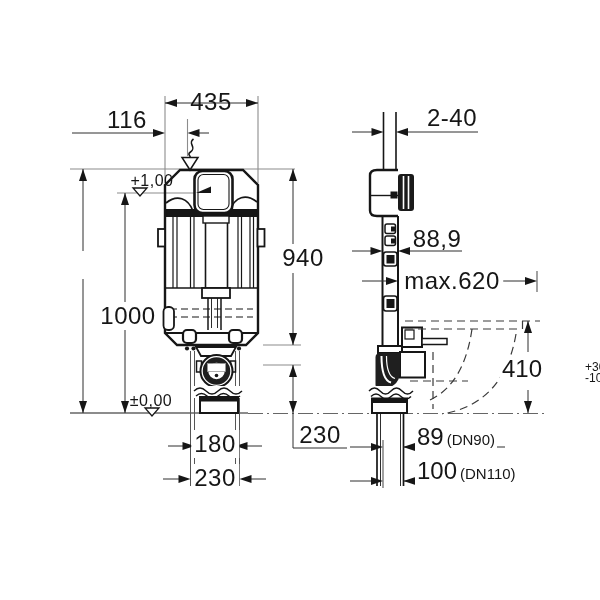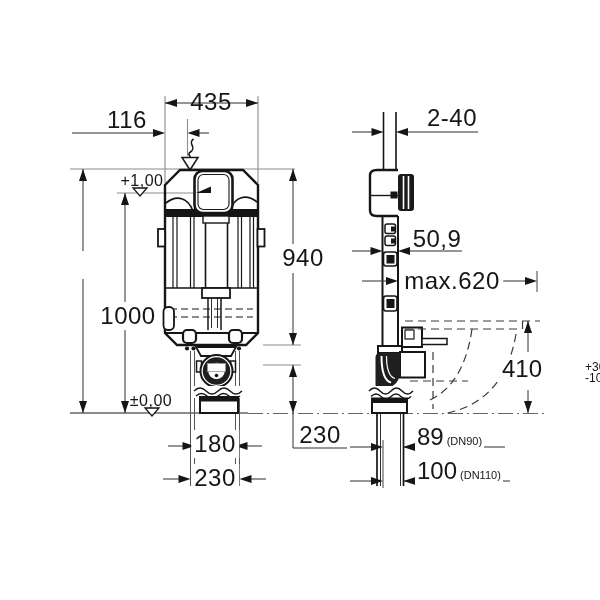--- a/index.html
+++ b/index.html
@@ -5,21 +5,21 @@
   html,body{margin:0;padding:0;background:#fff;}
   #stage{position:relative;width:600px;height:600px;background:#ffffff;overflow:hidden;
          font-family:"Liberation Sans",sans-serif;color:#161616;}
   #linework{position:absolute;left:0;top:0;}
   .lbl{position:absolute;transform:translate(-50%,-50%);white-space:nowrap;
        font-size:24px;color:#161616;letter-spacing:0.5px;}
   .lbl.bg{background:#ffffff;padding:0 3px;}
   .sm{font-size:16px;}
   .grp{position:absolute;display:flex;align-items:baseline;gap:3px;background:#fff;padding:0 2px;}
   .grp .big{font-size:24px;}
-  .grp .dn{font-size:11px;}
+  .grp .dn{font-size:15px;}
   .tolcol{display:flex;flex-direction:column;line-height:11px;font-size:12px;
           transform:translateY(-6px);margin-left:40px;}
 </style>
 </head>
 <body>
 
 <div id="stage">
 
 <svg id="linework" width="600" height="600" viewBox="0 0 600 600">
 
@@ -215,27 +215,27 @@
     <polygon points="145,408 159,408 152,416" fill="#ffffff" stroke="#161616" stroke-width="1.3"></polygon>
     <path d="M193.5,139 C187,143.5 197.5,147.5 190.5,152 C186.5,154.5 191.5,156 190,158" fill="none" stroke="#161616" stroke-width="1.6"></path>
     <polygon points="182,157.5 198,157.5 190,170" fill="#ffffff" stroke="#161616" stroke-width="1.5"></polygon>
   </g>
 </svg>
 
   <div class="lbl" style="left:211px;top:102px">435</div>
   <div class="lbl" style="left:127px;top:120px">116</div>
   <div class="lbl bg" style="left:128px;top:316px">1000</div>
   <div class="lbl bg" style="left:303px;top:258px">940</div>
-  <div class="lbl sm" style="left:142px;top:181px">+1,00</div>
+  <div class="lbl sm" style="left:152px;top:181px">+1,00</div>
   <div class="lbl sm" style="left:151px;top:401px">±0,00</div>
   <div class="lbl bg" style="left:215px;top:444px">180</div>
   <div class="lbl bg" style="left:215px;top:478px">230</div>
   <div class="lbl" style="left:320px;top:435px">230</div>
   <div class="lbl" style="left:452px;top:118px">2-40</div>
-  <div class="lbl" style="left:437px;top:239px">50,9</div>
+  <div class="lbl" style="left:437px;top:239px">88,9</div>
   <div class="lbl bg" style="left:452px;top:281px">max.620</div>
 
   <div class="grp" style="left:500px;top:355px">
     <span class="big">410</span>
     <span class="tolcol">
       <span>+30</span>
       <span>-10</span>
     </span>
   </div>
 

